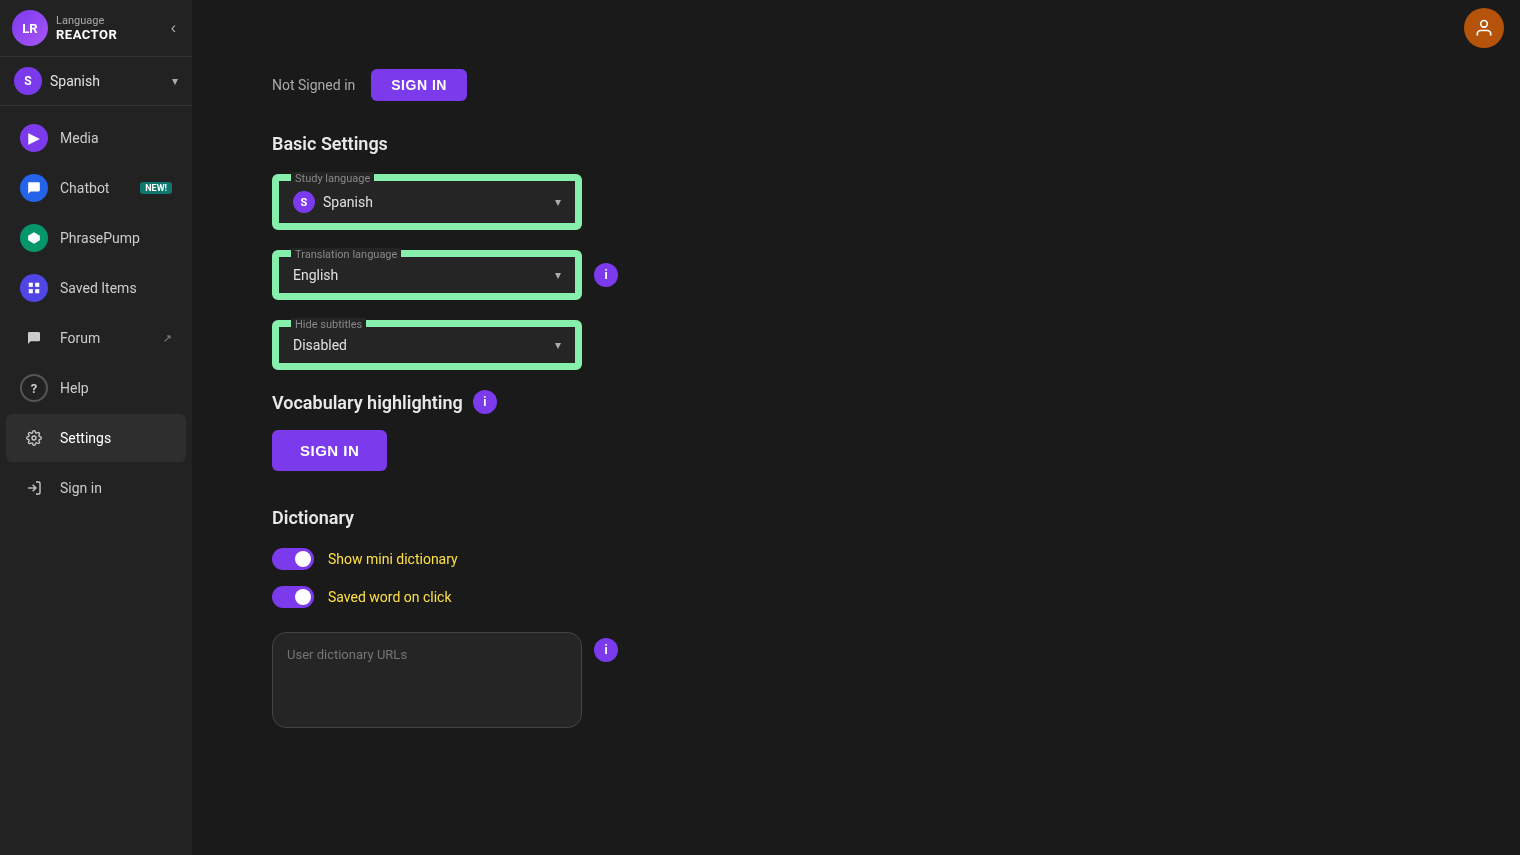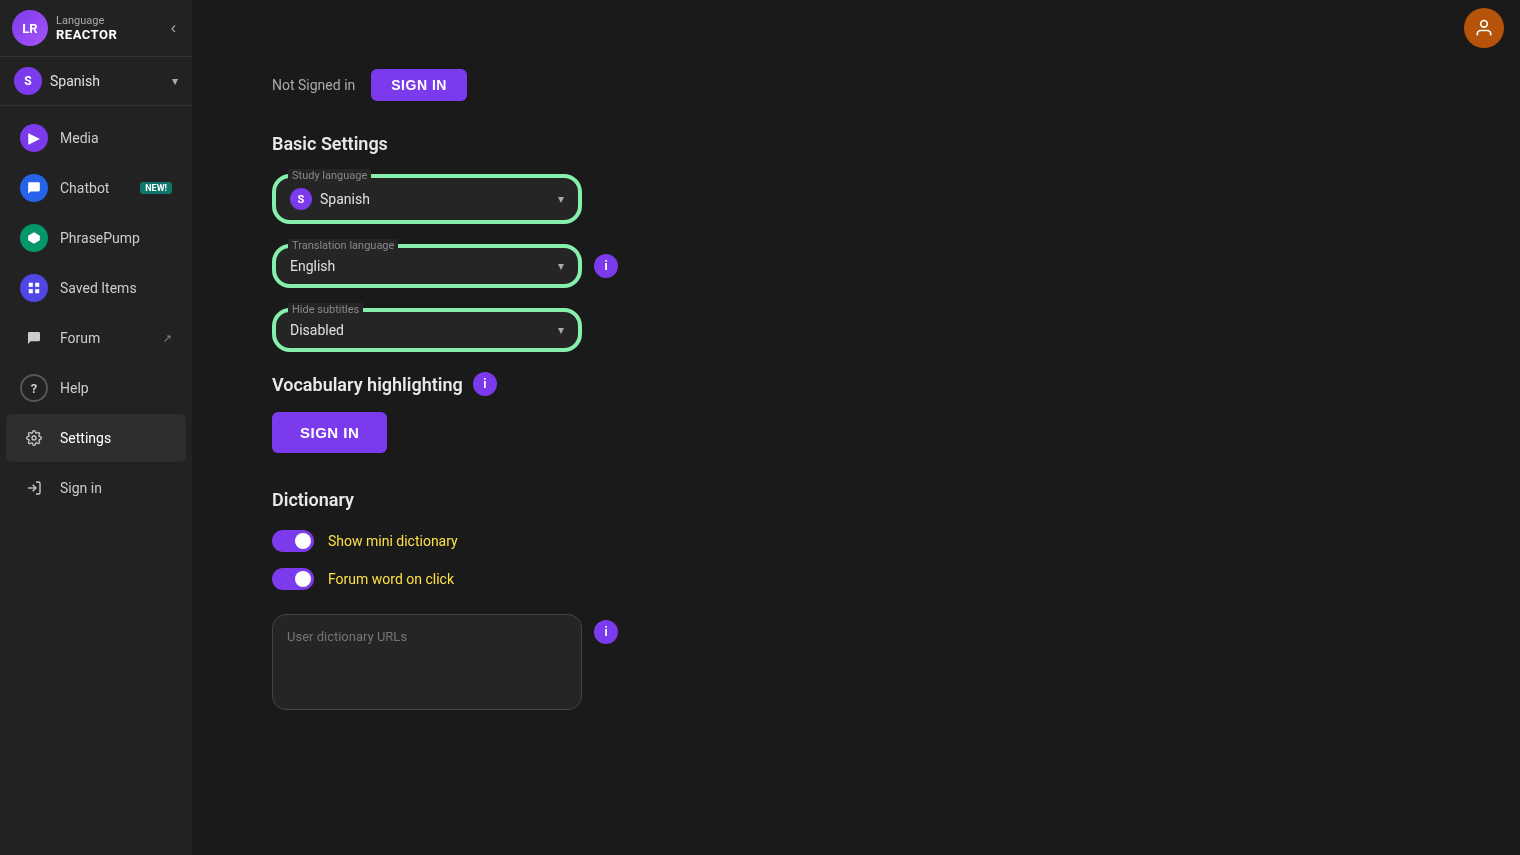--- a/index.html
+++ b/index.html
@@ -223,22 +223,22 @@
       color: #e8e8e8;
       margin-bottom: 20px;
     }
 
     .form-group {
       margin-bottom: 20px;
     }
 
     .field-wrapper {
       position: relative;
-      border: 4px solid #86efac;
-      border-radius: 18px;
+      border: 7px solid #86efac;
+      border-radius: 6px;
       background: #252525;
       width: 310px;
     }
 
     .field-label {
       position: absolute;
       top: -9px;
       left: 12px;
       background: #252525;
       padding: 0 4px;
@@ -584,21 +584,21 @@
           <span class="toggle-slider"></span>
         </label>
         <span class="toggle-label">Show mini dictionary</span>
       </div>
 
       <div class="toggle-row">
         <label class="toggle-switch">
           <input type="checkbox" checked="" style="">
           <span class="toggle-slider"></span>
         </label>
-        <span class="toggle-label">Forum word on click</span>
+        <span class="toggle-label">Saved word on click</span>
       </div>
 
       <div class="dict-textarea-row">
         <div class="dict-textarea-wrapper">
           <textarea class="dict-textarea" placeholder="User dictionary URLs" style=""></textarea>
         </div>
         <div class="info-circle" style="margin-top:14px;">i</div>
       </div>
     </div>
 

